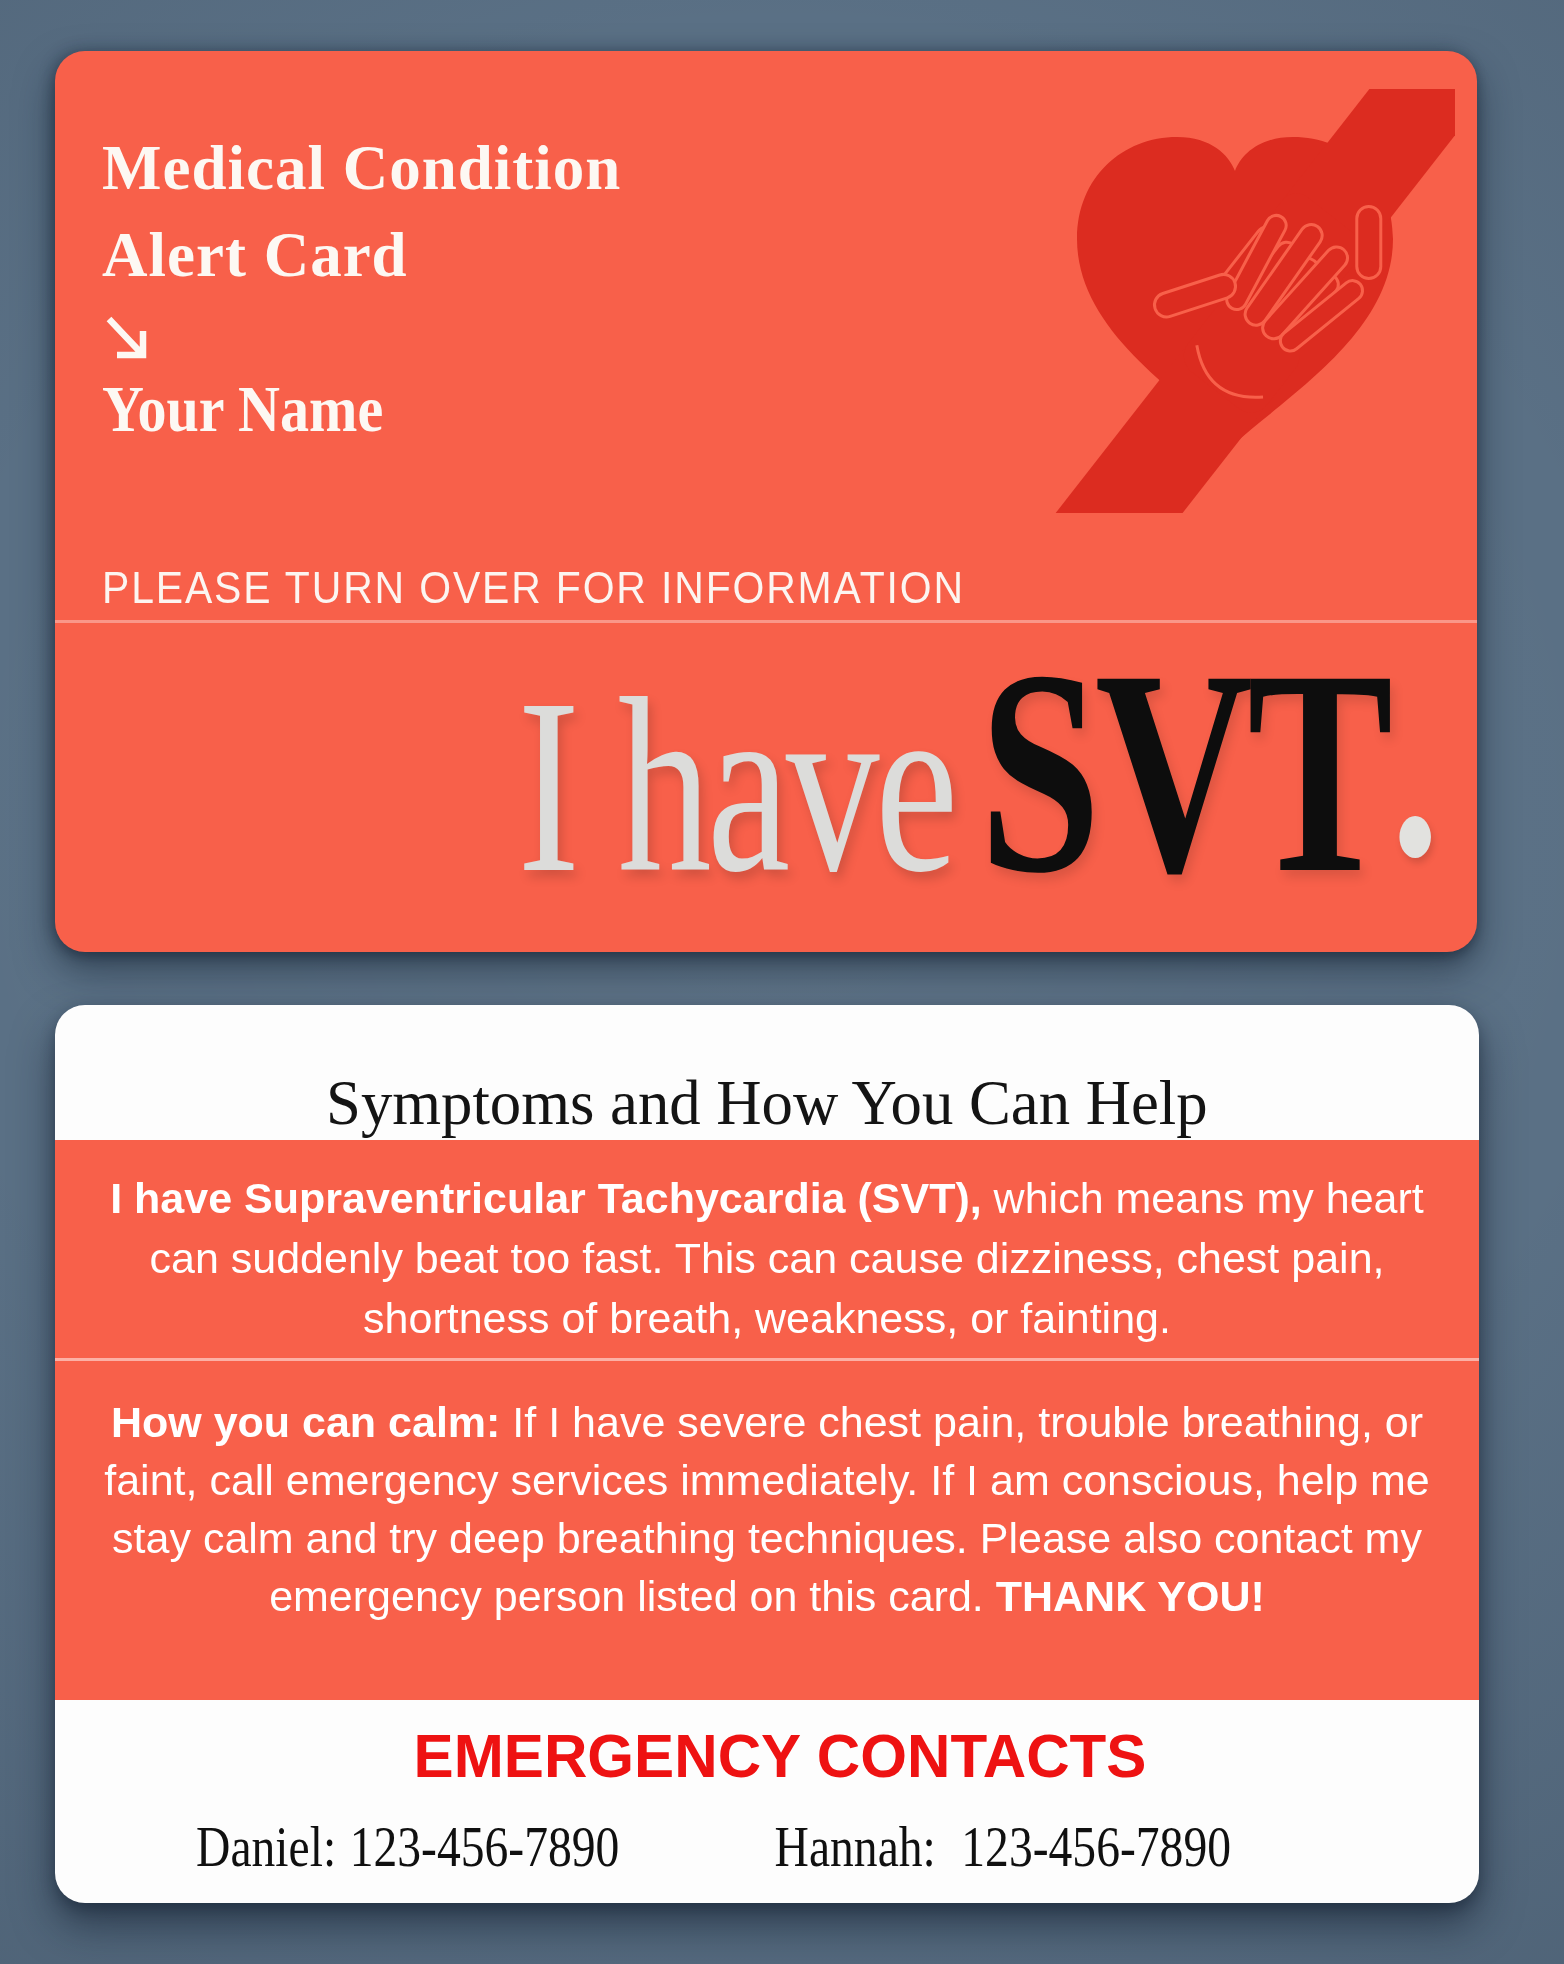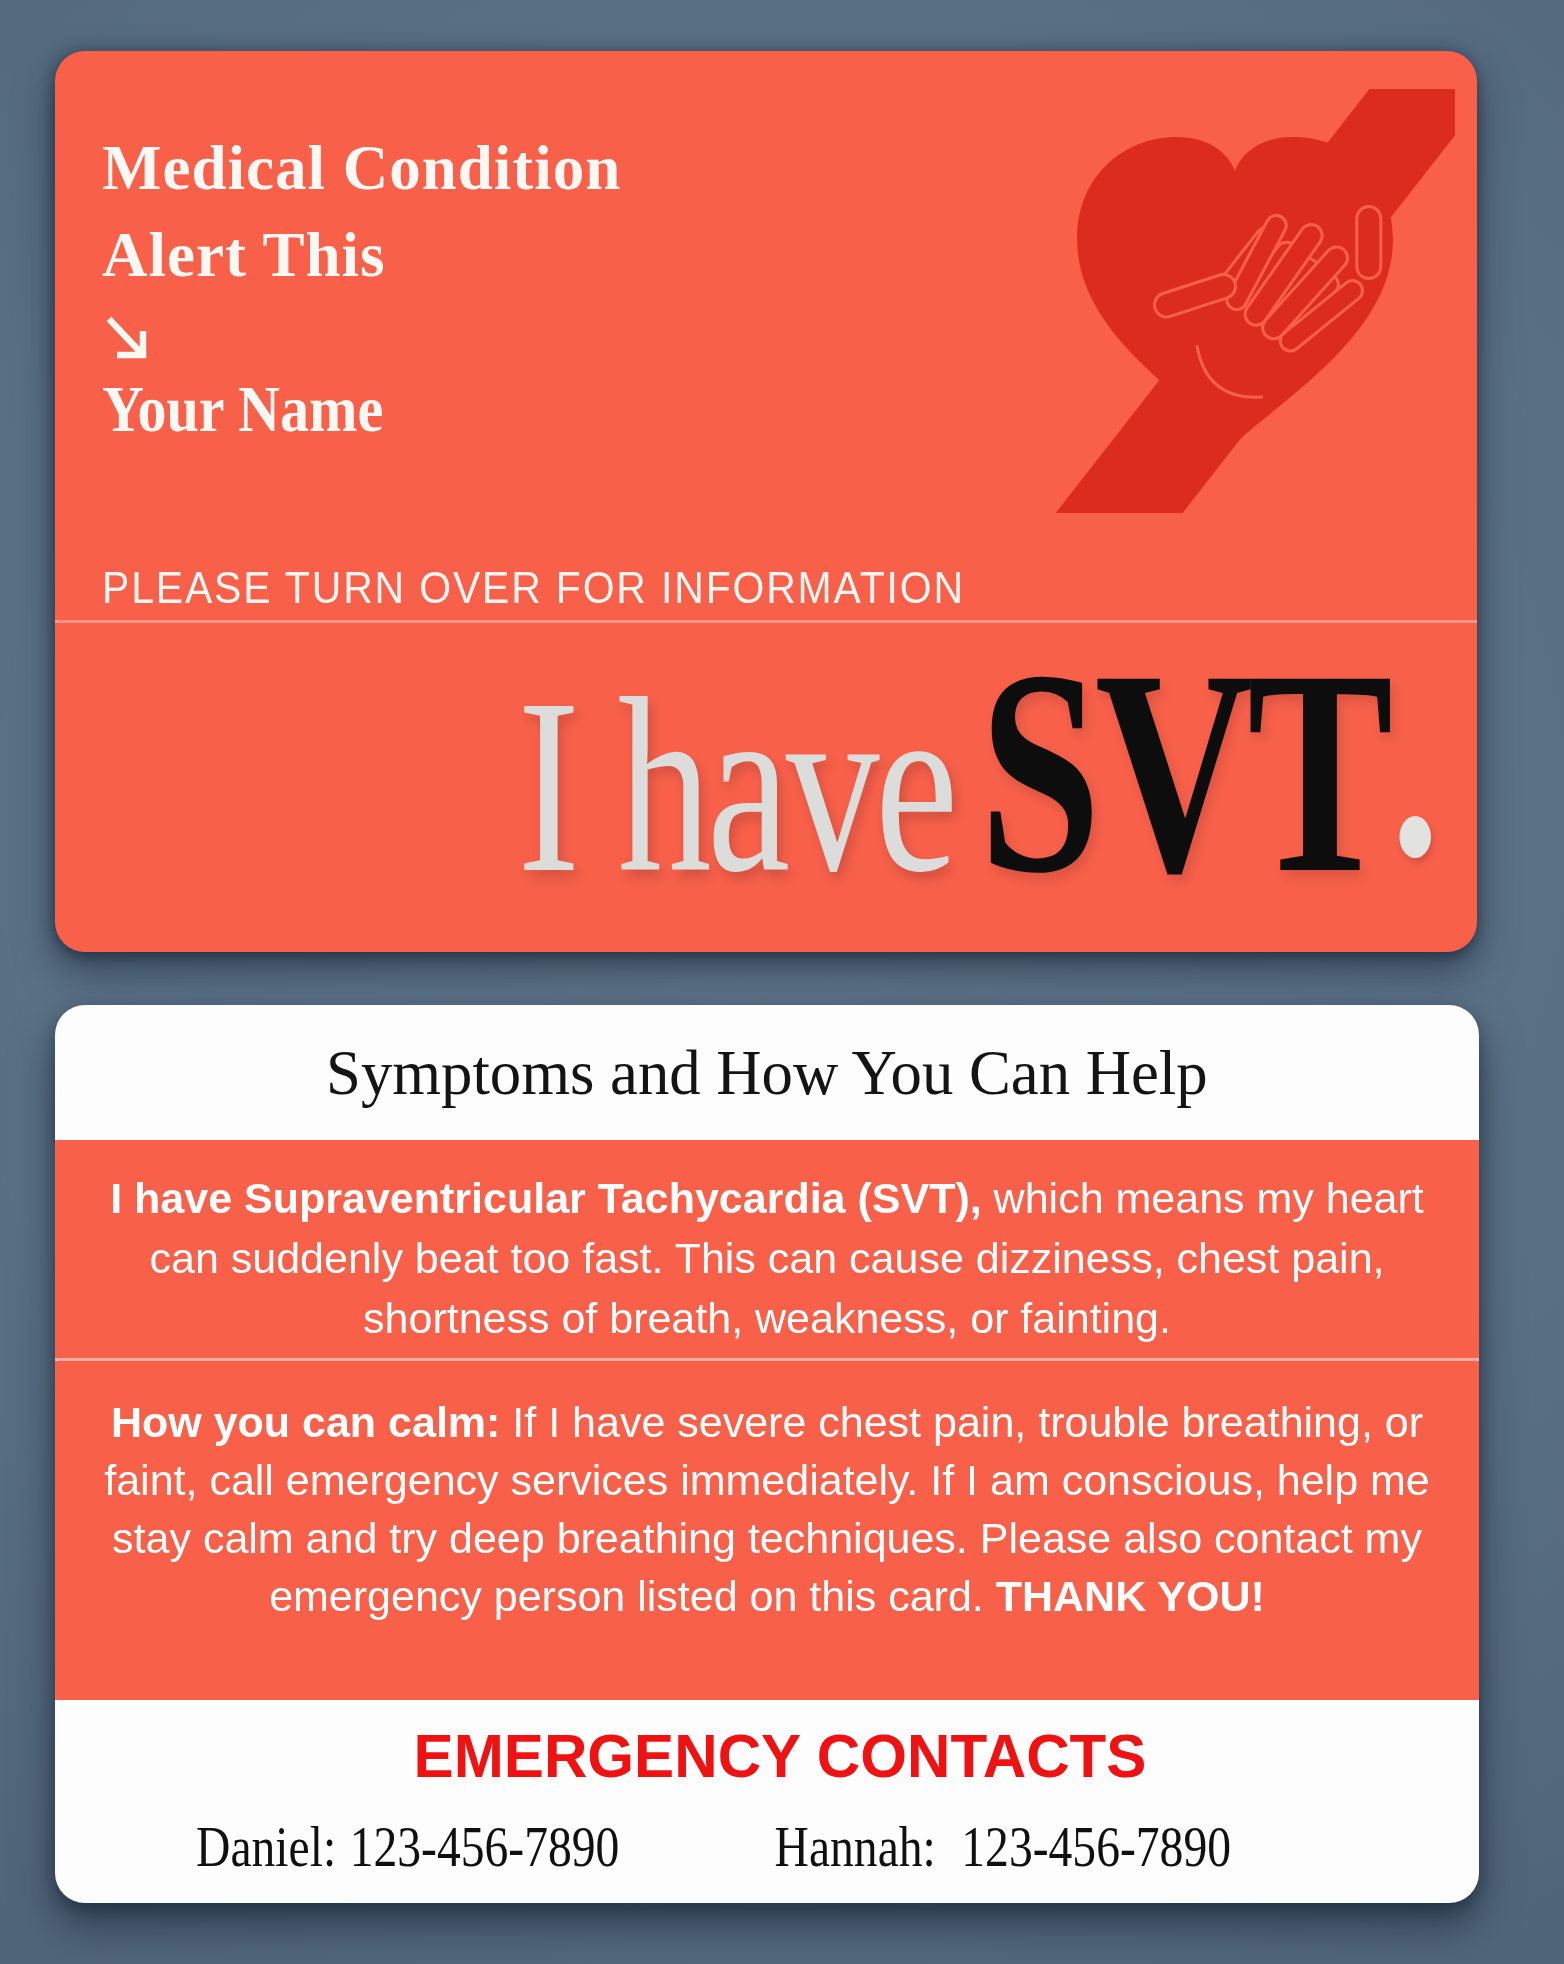--- a/index.html
+++ b/index.html
@@ -57,21 +57,21 @@
     box-shadow:3px 5px 9px rgba(0,0,0,.14);
   }
   
   .card-back{
     left:55px;top:1005px;width:1424px;height:898px;
     background:#fdfdfd;
     box-shadow:0 22px 42px rgba(14,26,42,.55), 0 6px 14px rgba(14,26,42,.35);
     overflow:hidden;display:flex;flex-direction:column;
   }
   .back-header{
-    height:135px;flex:0 0 auto;display:flex;align-items:center;justify-content:center;
+    height:135px;flex:0 0 auto;display:flex;align-items:flex-end;justify-content:center;
   }
   .back-title{
     font-family:"Liberation Serif",serif;font-weight:400;font-size:64px;color:#141414;
     transform:scaleX(.98);white-space:nowrap;
   }
   .back-orange{background:#f8604a;flex:0 0 auto;}
   .orange-block{
     color:#ffffff;text-align:center;
     font-size:43px;line-height:60px;font-weight:400;
   }
@@ -98,21 +98,21 @@
 </style>
 </head>
 <body>
 
 <div class="bg-vignette"></div>
 
 <div class="card card-front">
 
   <div class="front-title">
     <div>Medical Condition</div>
-    <div>Alert This</div>
+    <div>Alert Card</div>
   </div>
 
   <div class="arrow-wrap">
     <svg width="46" height="48" viewBox="0 0 46 48" fill="none">
       <path d="M5 4 L39 40 M39 16 L39 40 L13 40" stroke="#fdf8f3" stroke-width="6.5" fill="none"></path>
     </svg>
   </div>
 
   <div class="front-name">Your Name</div>
 

